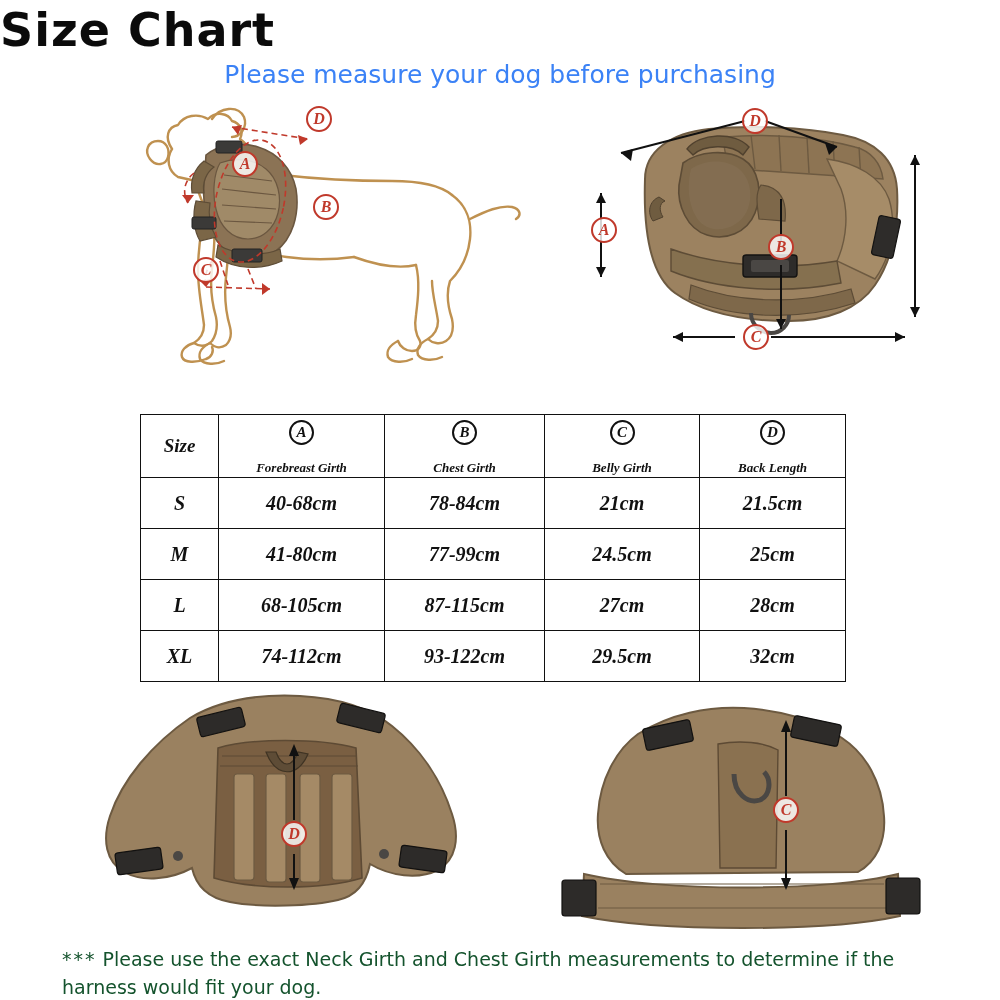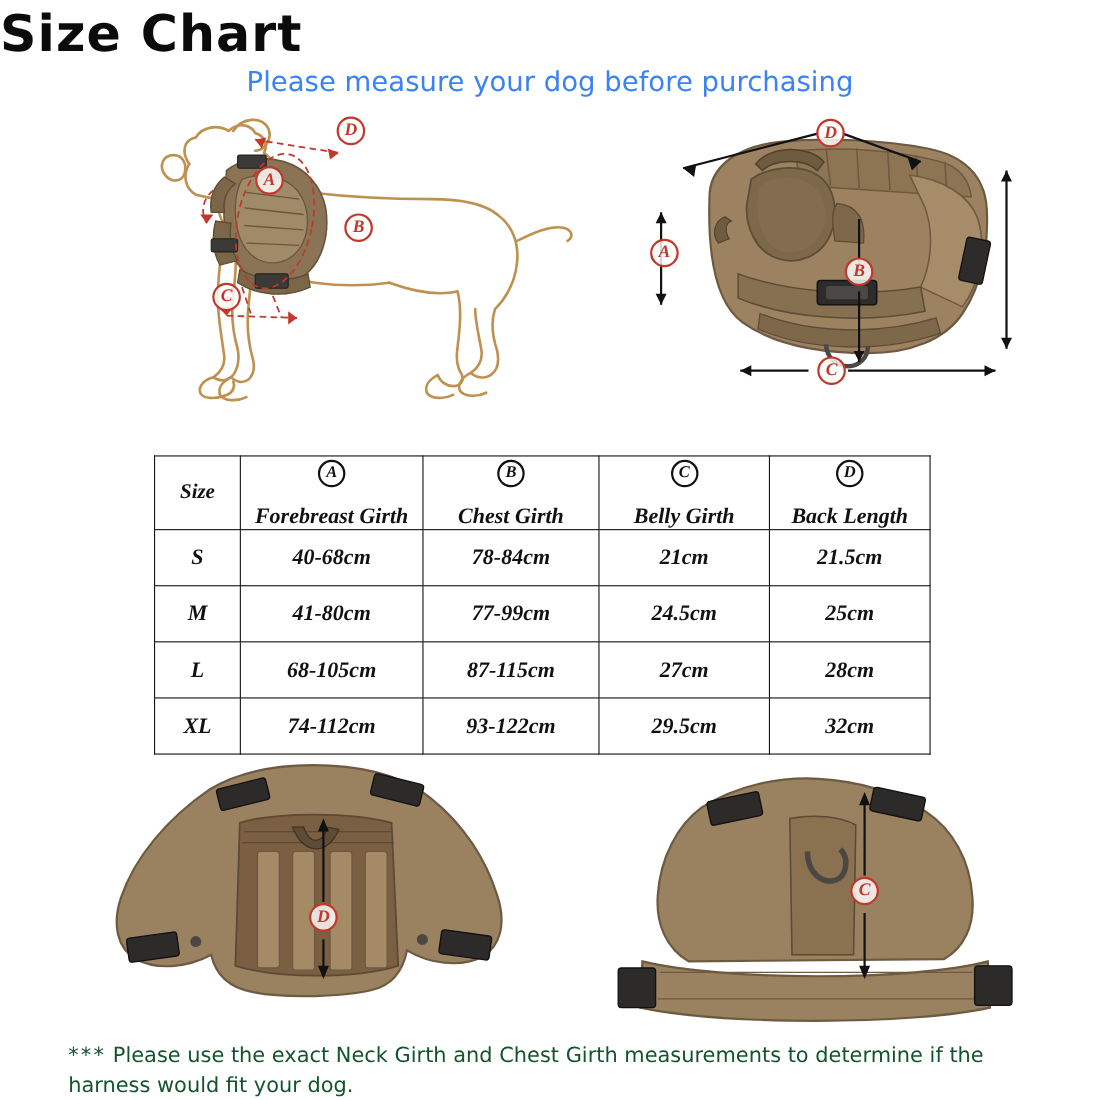--- a/index.html
+++ b/index.html
@@ -106,21 +106,21 @@
     justify-content: center;
     font-size: 15px;
     font-family: "Liberation Serif", serif;
     font-style: italic;
     font-weight: bold;
     box-sizing: border-box;
     margin-top: 3px;
   }
   .hdr-label {
     display: block;
-    font-size: 20px;
+    font-size: 13px;
     margin-top: 15px;
   }
   .size-head {
     font-size: 21px;
   }
   table.size-table tbody td { height: 50px; font-size: 20px; }
   .col-size { width: 78px; }
   .col-a    { width: 166px; }
   .col-b    { width: 160px; }
   .col-c    { width: 155px; }

